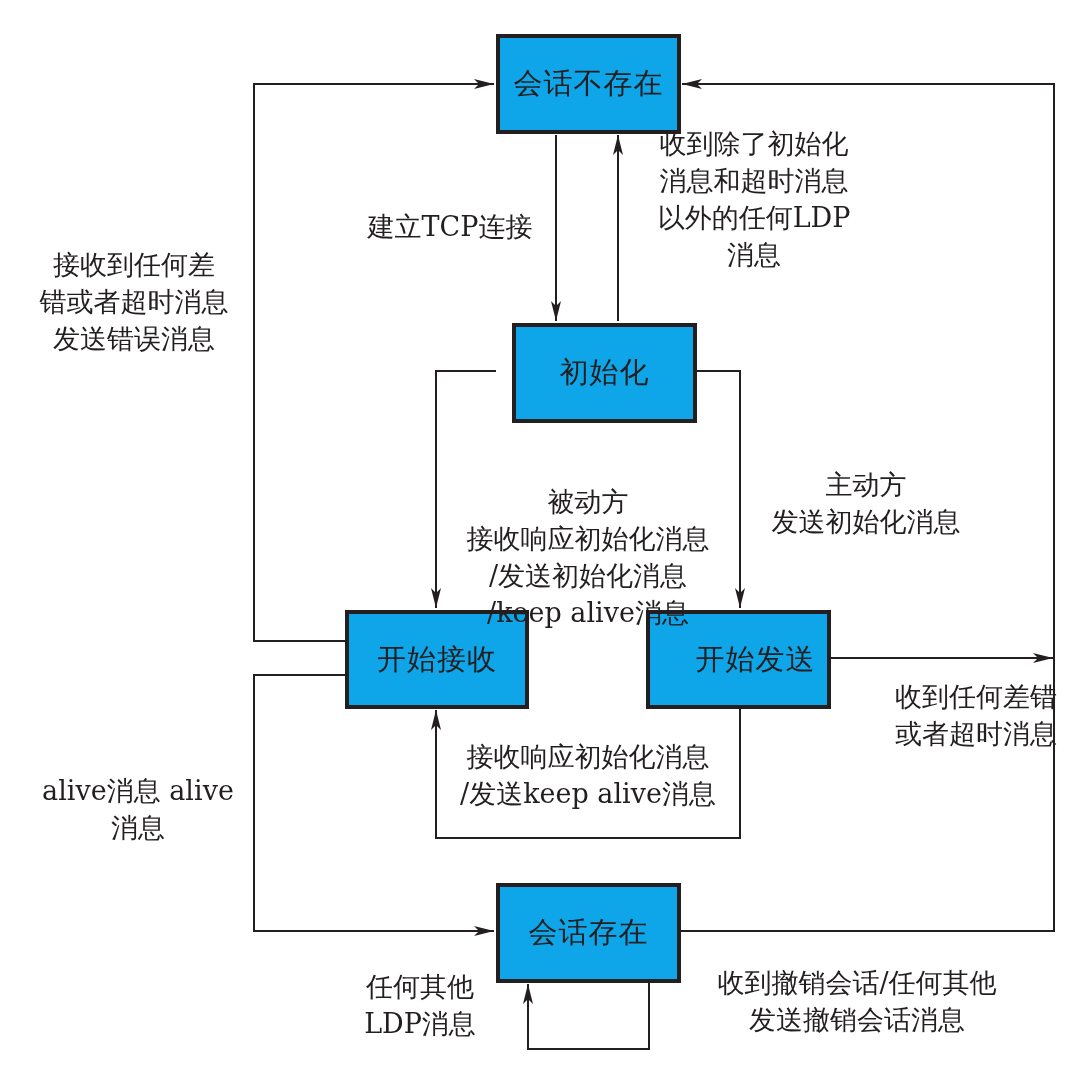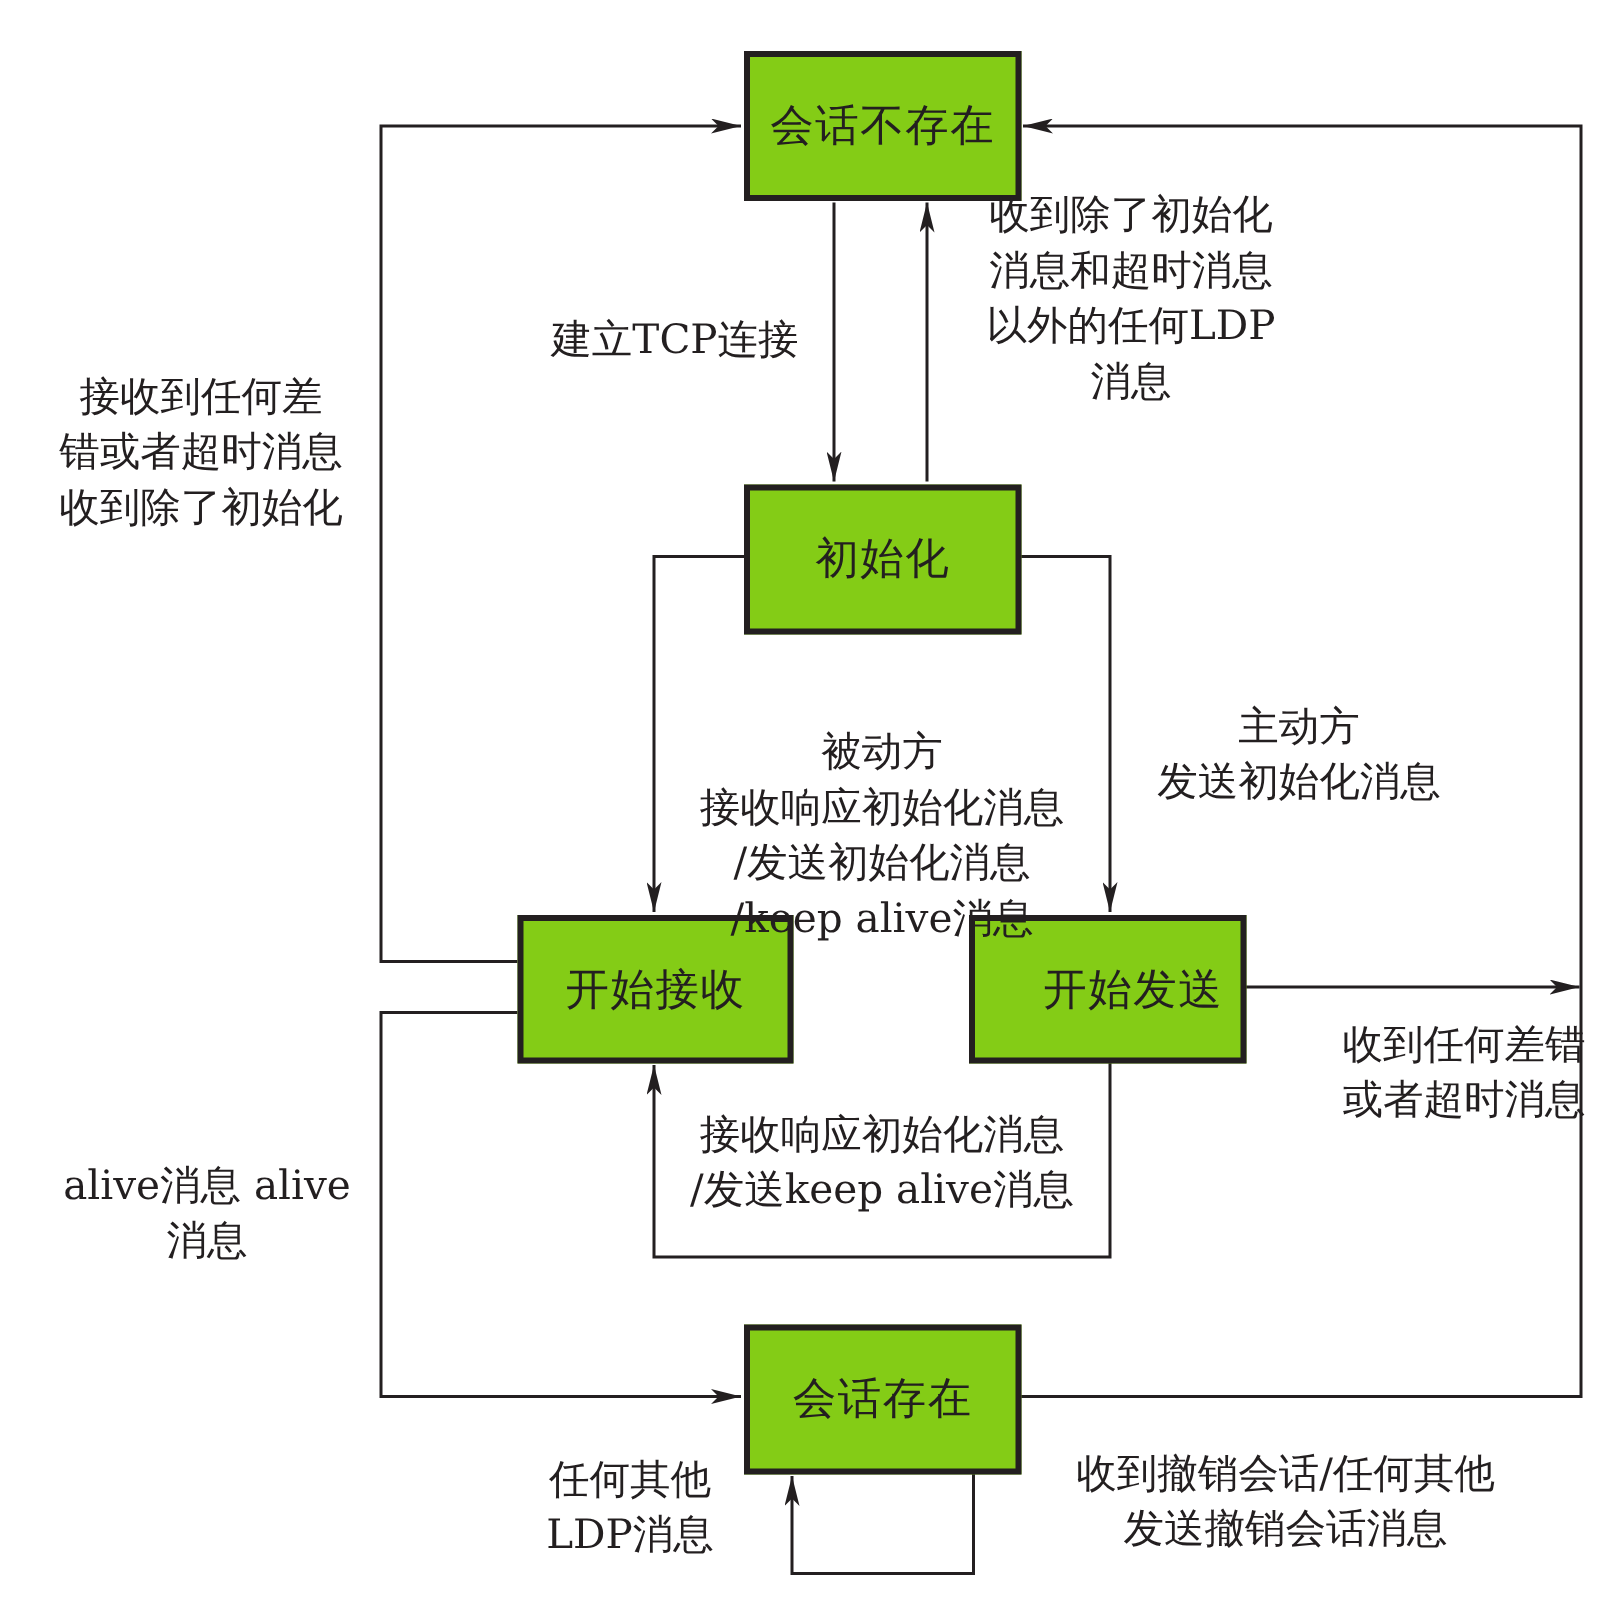--- a/index.html
+++ b/index.html
@@ -1,20 +1,20 @@
 <!DOCTYPE html>
 <html><head>
   <meta charset="utf-8">
   <style>
     html, body { margin: 0; padding: 0; background: #ffffff; }
     body { width: 1073px; height: 1071px; position: relative; overflow: hidden;
            font-family: "DejaVu Serif", "Liberation Serif", serif; color: #231f20; }
     #diagram { position: absolute; left: 0; top: 0; }
     .state { position: absolute; box-sizing: border-box; border: 4px solid #231f20;
-             background: #84cc16; display: flex; align-items: center; justify-content: center;
+             background: #0ea5e9; display: flex; align-items: center; justify-content: center;
              font-size: 29px; letter-spacing: 1px; }
     .label { position: absolute; text-align: center; font-size: 27px; line-height: 37px;
              white-space: pre; }
     .line { stroke: #231f20; stroke-width: 2; fill: none; }
     .arrow { fill: #231f20; stroke: none; }
   </style>
 </head>
 <body>
 
 <svg id="diagram" width="1073" height="1071" viewBox="0 0 1073 1071">
@@ -40,38 +40,38 @@
 
   <line class="line" x1="830" y1="658" x2="1053" y2="658" marker-end="url(#ah)"></line>
 
   <polyline class="line" points="345,675 254,675 254,931 494,931" marker-end="url(#ah)"></polyline>
 
   <polyline class="line" points="649,982 649,1049 528,1049 528,984" marker-end="url(#ah)"></polyline>
 </svg>
 
 <div class="state" style="left:496px; top:34px; width:185px; height:100px;">会话不存在</div>
 
-<div class="state" style="left:496px; top:323px; width:185px; height:100px;">初始化</div>
+<div class="state" style="left:512px; top:323px; width:185px; height:100px;">初始化</div>
 
 <div class="state" style="left:345px; top:610px; width:184px; height:99px;">开始接收</div>
 
 <div class="state" style="left:646px; top:610px; width:185px; height:99px;padding-left:34px;">开始发送</div>
 
 <div class="state" style="left:496px; top:883px; width:185px; height:100px;font-family:Liberation Mono, monospace;">会话存在</div>
 
 <div class="label" style="left:352px; top:208px; width:196px;">建立TCP连接</div>
 
 <div class="label" style="left:632px; top:125px; width:244px;">收到除了初始化
 消息和超时消息
 以外的任何LDP
 消息</div>
 
 <div class="label" style="left:14px; top:246px; width:240px;">接收到任何差
 错或者超时消息
-收到除了初始化</div>
+发送错误消息</div>
 
 <div class="label" style="left:440px; top:438px; width:296px;margin-top:45px;">被动方
 接收响应初始化消息
 /发送初始化消息
 /keep alive消息</div>
 
 <div class="label" style="left:748px; top:466px; width:236px;">主动方
 发送初始化消息</div>
 
 <div class="label" style="left:440px; top:738px; width:296px;">接收响应初始化消息

